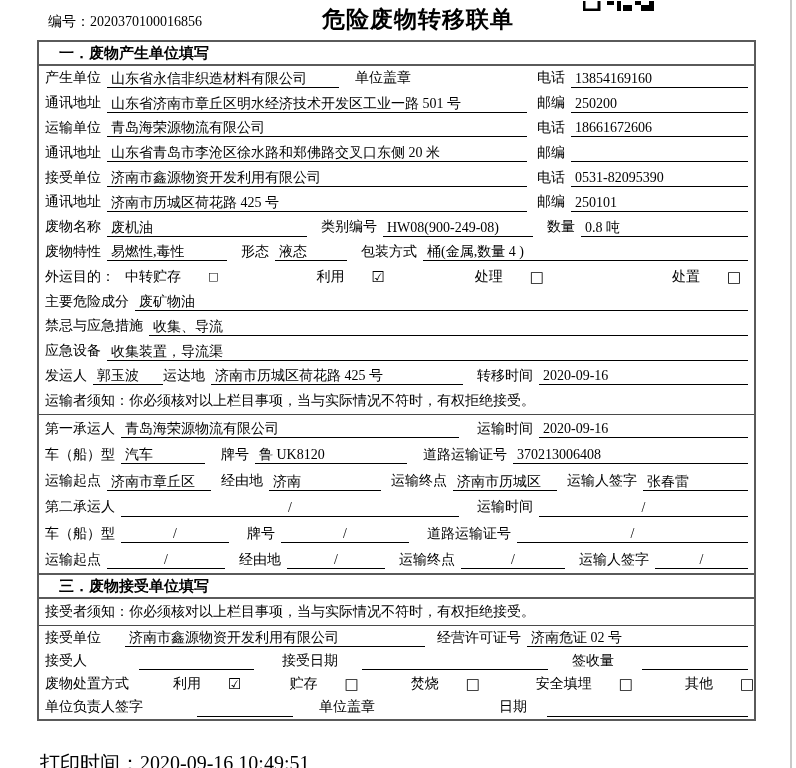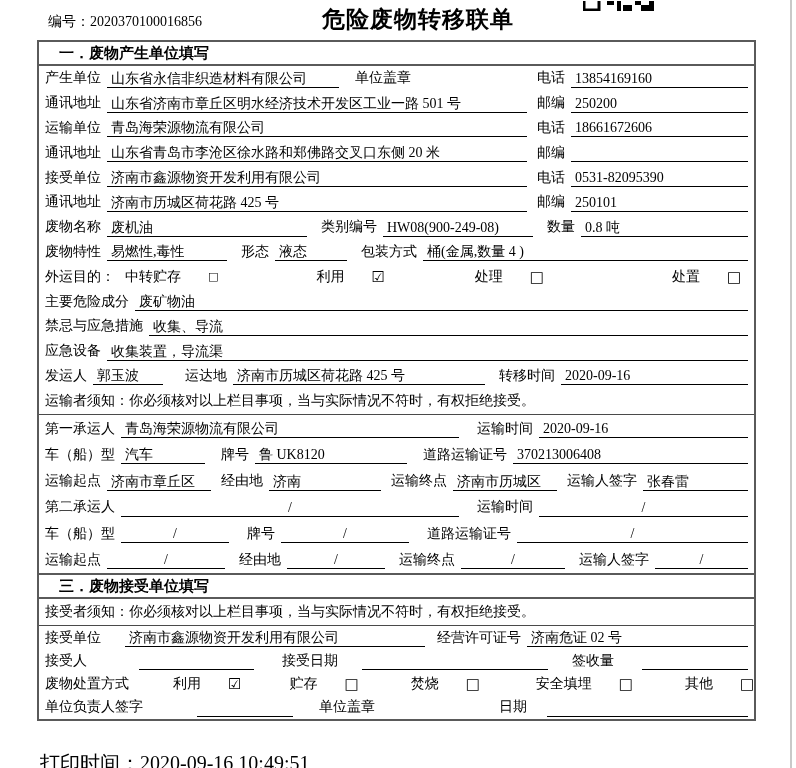--- a/index.html
+++ b/index.html
@@ -178,21 +178,21 @@
       </div>
 
       <div class="row">
         <span class="lbl">应急设备</span>
         <span class="uv fx">收集装置，导流渠</span>
       </div>
 
       <div class="row">
         <span class="lbl">发运人</span>
         <span class="uv" style="width:70px">郭玉波</span>
-        <span class="lbl" style="margin-left:22px">运达地</span>
+        <span class="lbl" style="">运达地</span>
         <span class="uv" style="width:252px">济南市历城区荷花路 425 号</span>
         <span class="lbl" style="margin-left:14px">转移时间</span>
         <span class="uv fx">2020-09-16</span>
       </div>
     </div>
 
     <div class="sec2">
 
       <div class="row notice-row">
         <span>运输者须知：你必须核对以上栏目事项，当与实际情况不符时，有权拒绝接受。</span>

